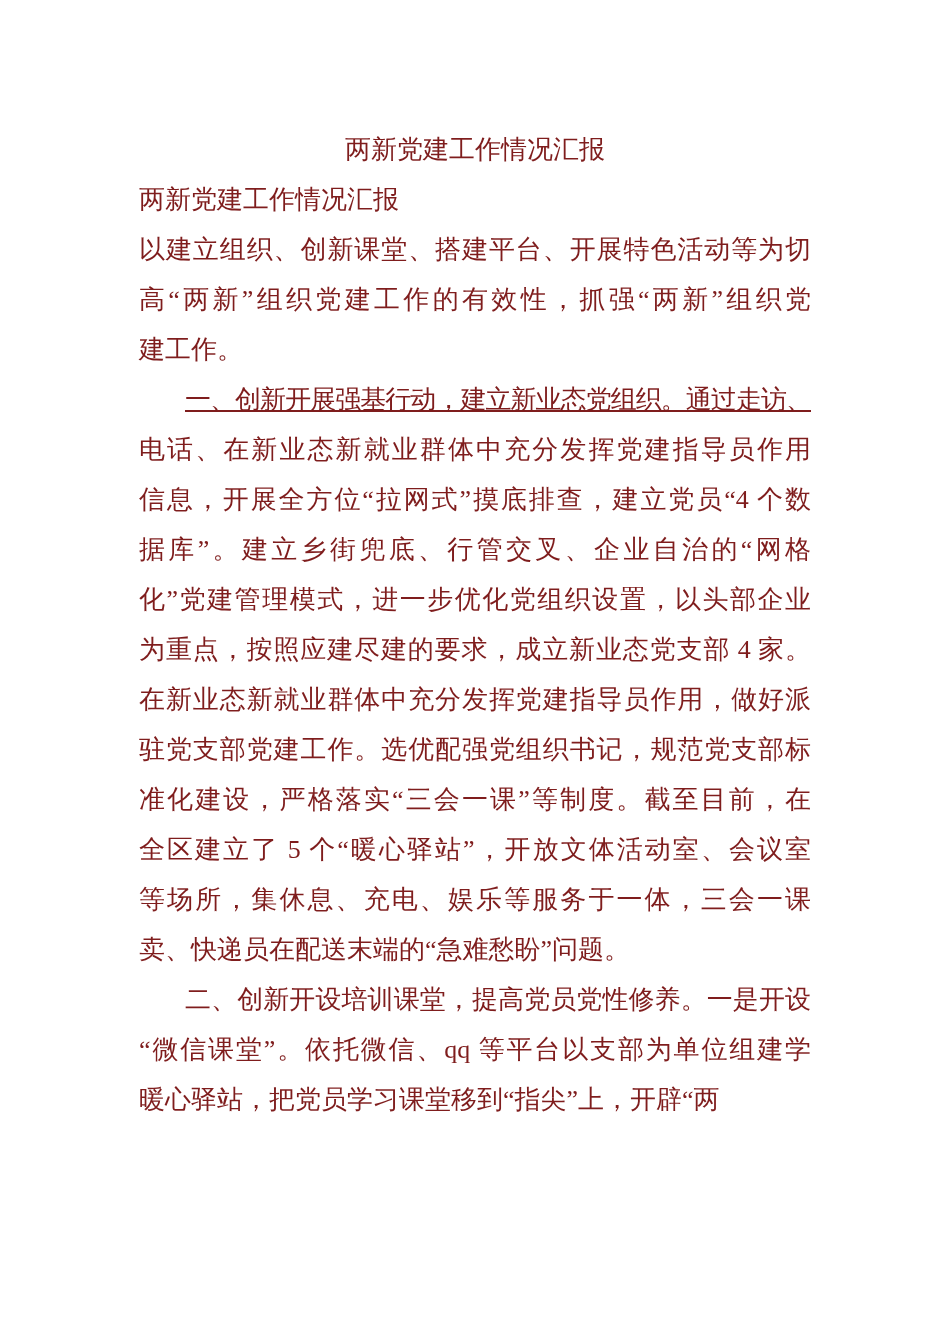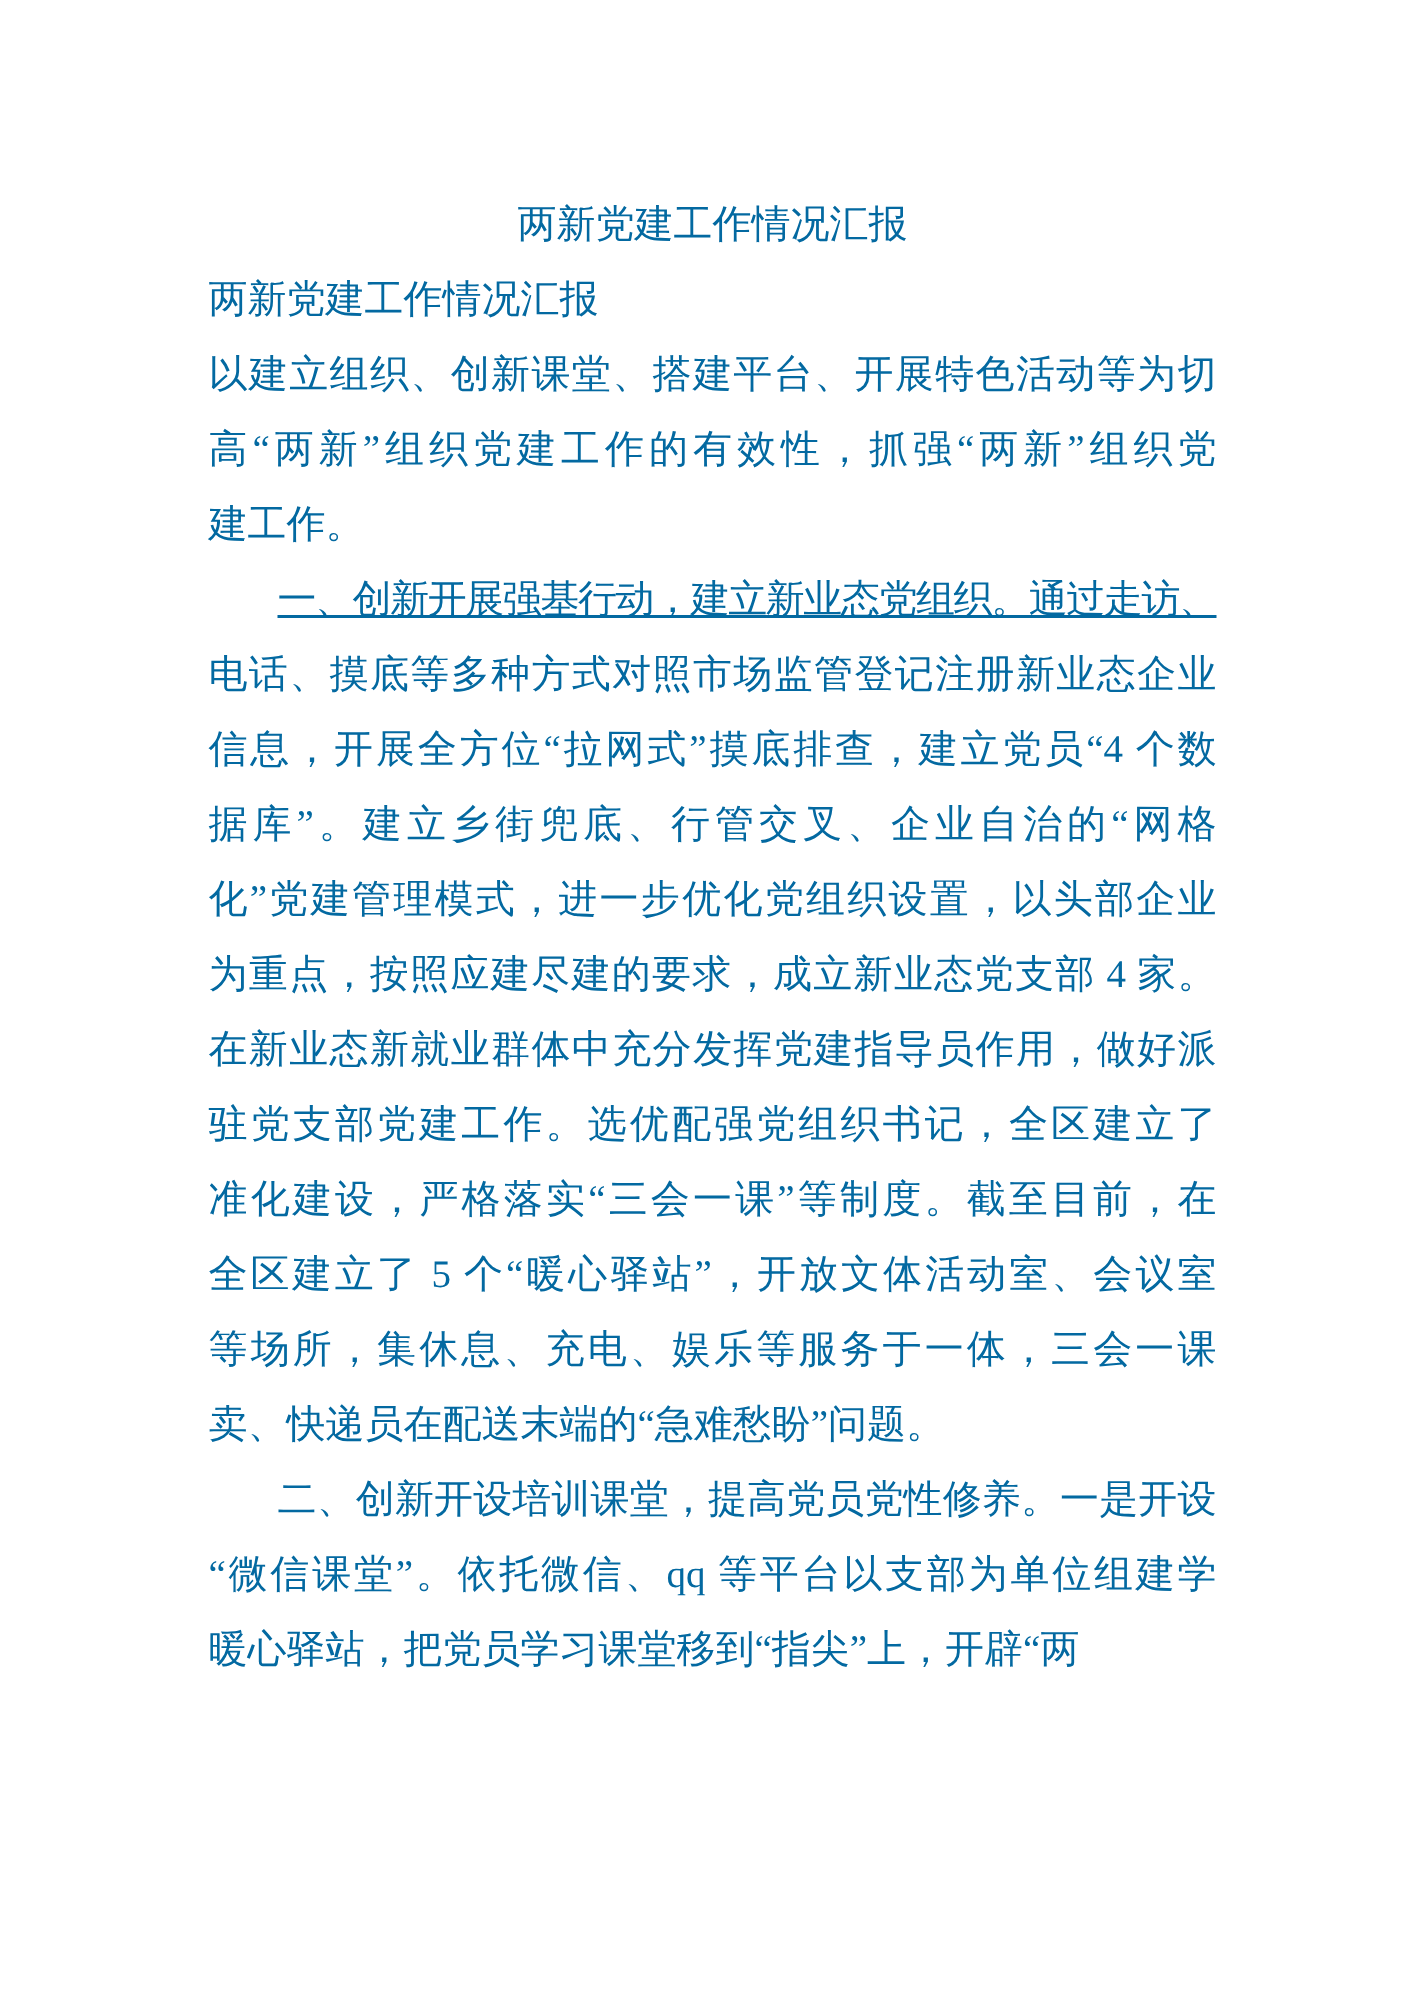--- a/index.html
+++ b/index.html
@@ -37,34 +37,34 @@
     text-align: justify;
     text-align-last: justify;
     text-justify: inter-character;
   }
   .line.tight { letter-spacing: -1px; text-decoration: underline; }
 </style>
 </head>
 <body>
 
 <div class="page">
-  <div class="doc" style="color: #0369a1;">
+  <div class="doc" style="color: #7f1d1d;">
       <div class="line center">两新党建工作情况汇报</div>
       <div class="line left">两新党建工作情况汇报</div>
       <div class="line justify">以建立组织、创新课堂、搭建平台、开展特色活动等为切</div>
       <div class="line justify">高“两新”组织党建工作的有效性，抓强“两新”组织党</div>
       <div class="line left">建工作。</div>
       <div class="line justify tight" style="padding-left: 46px;">一、创新开展强基行动，建立新业态党组织。通过走访、</div>
-      <div class="line justify">电话、摸底等多种方式对照市场监管登记注册新业态企业</div>
+      <div class="line justify">电话、在新业态新就业群体中充分发挥党建指导员作用</div>
       <div class="line justify">信息，开展全方位“拉网式”摸底排查，建立党员“4 个数</div>
       <div class="line justify">据库”。建立乡街兜底、行管交叉、企业自治的“网格</div>
       <div class="line justify">化”党建管理模式，进一步优化党组织设置，以头部企业</div>
       <div class="line justify">为重点，按照应建尽建的要求，成立新业态党支部 4 家。</div>
       <div class="line justify">在新业态新就业群体中充分发挥党建指导员作用，做好派</div>
-      <div class="line justify">驻党支部党建工作。选优配强党组织书记，全区建立了</div>
+      <div class="line justify">驻党支部党建工作。选优配强党组织书记，规范党支部标</div>
       <div class="line justify">准化建设，严格落实“三会一课”等制度。截至目前，在</div>
       <div class="line justify">全区建立了 5 个“暖心驿站”，开放文体活动室、会议室</div>
       <div class="line justify">等场所，集休息、充电、娱乐等服务于一体，三会一课</div>
       <div class="line left">卖、快递员在配送末端的“急难愁盼”问题。</div>
       <div class="line justify" style="padding-left: 46px;">二、创新开设培训课堂，提高党员党性修养。一是开设</div>
       <div class="line justify">“微信课堂”。依托微信、qq 等平台以支部为单位组建学</div>
       <div class="line left">暖心驿站，把党员学习课堂移到“指尖”上，开辟“两</div>
     </div>
 </div>
 

